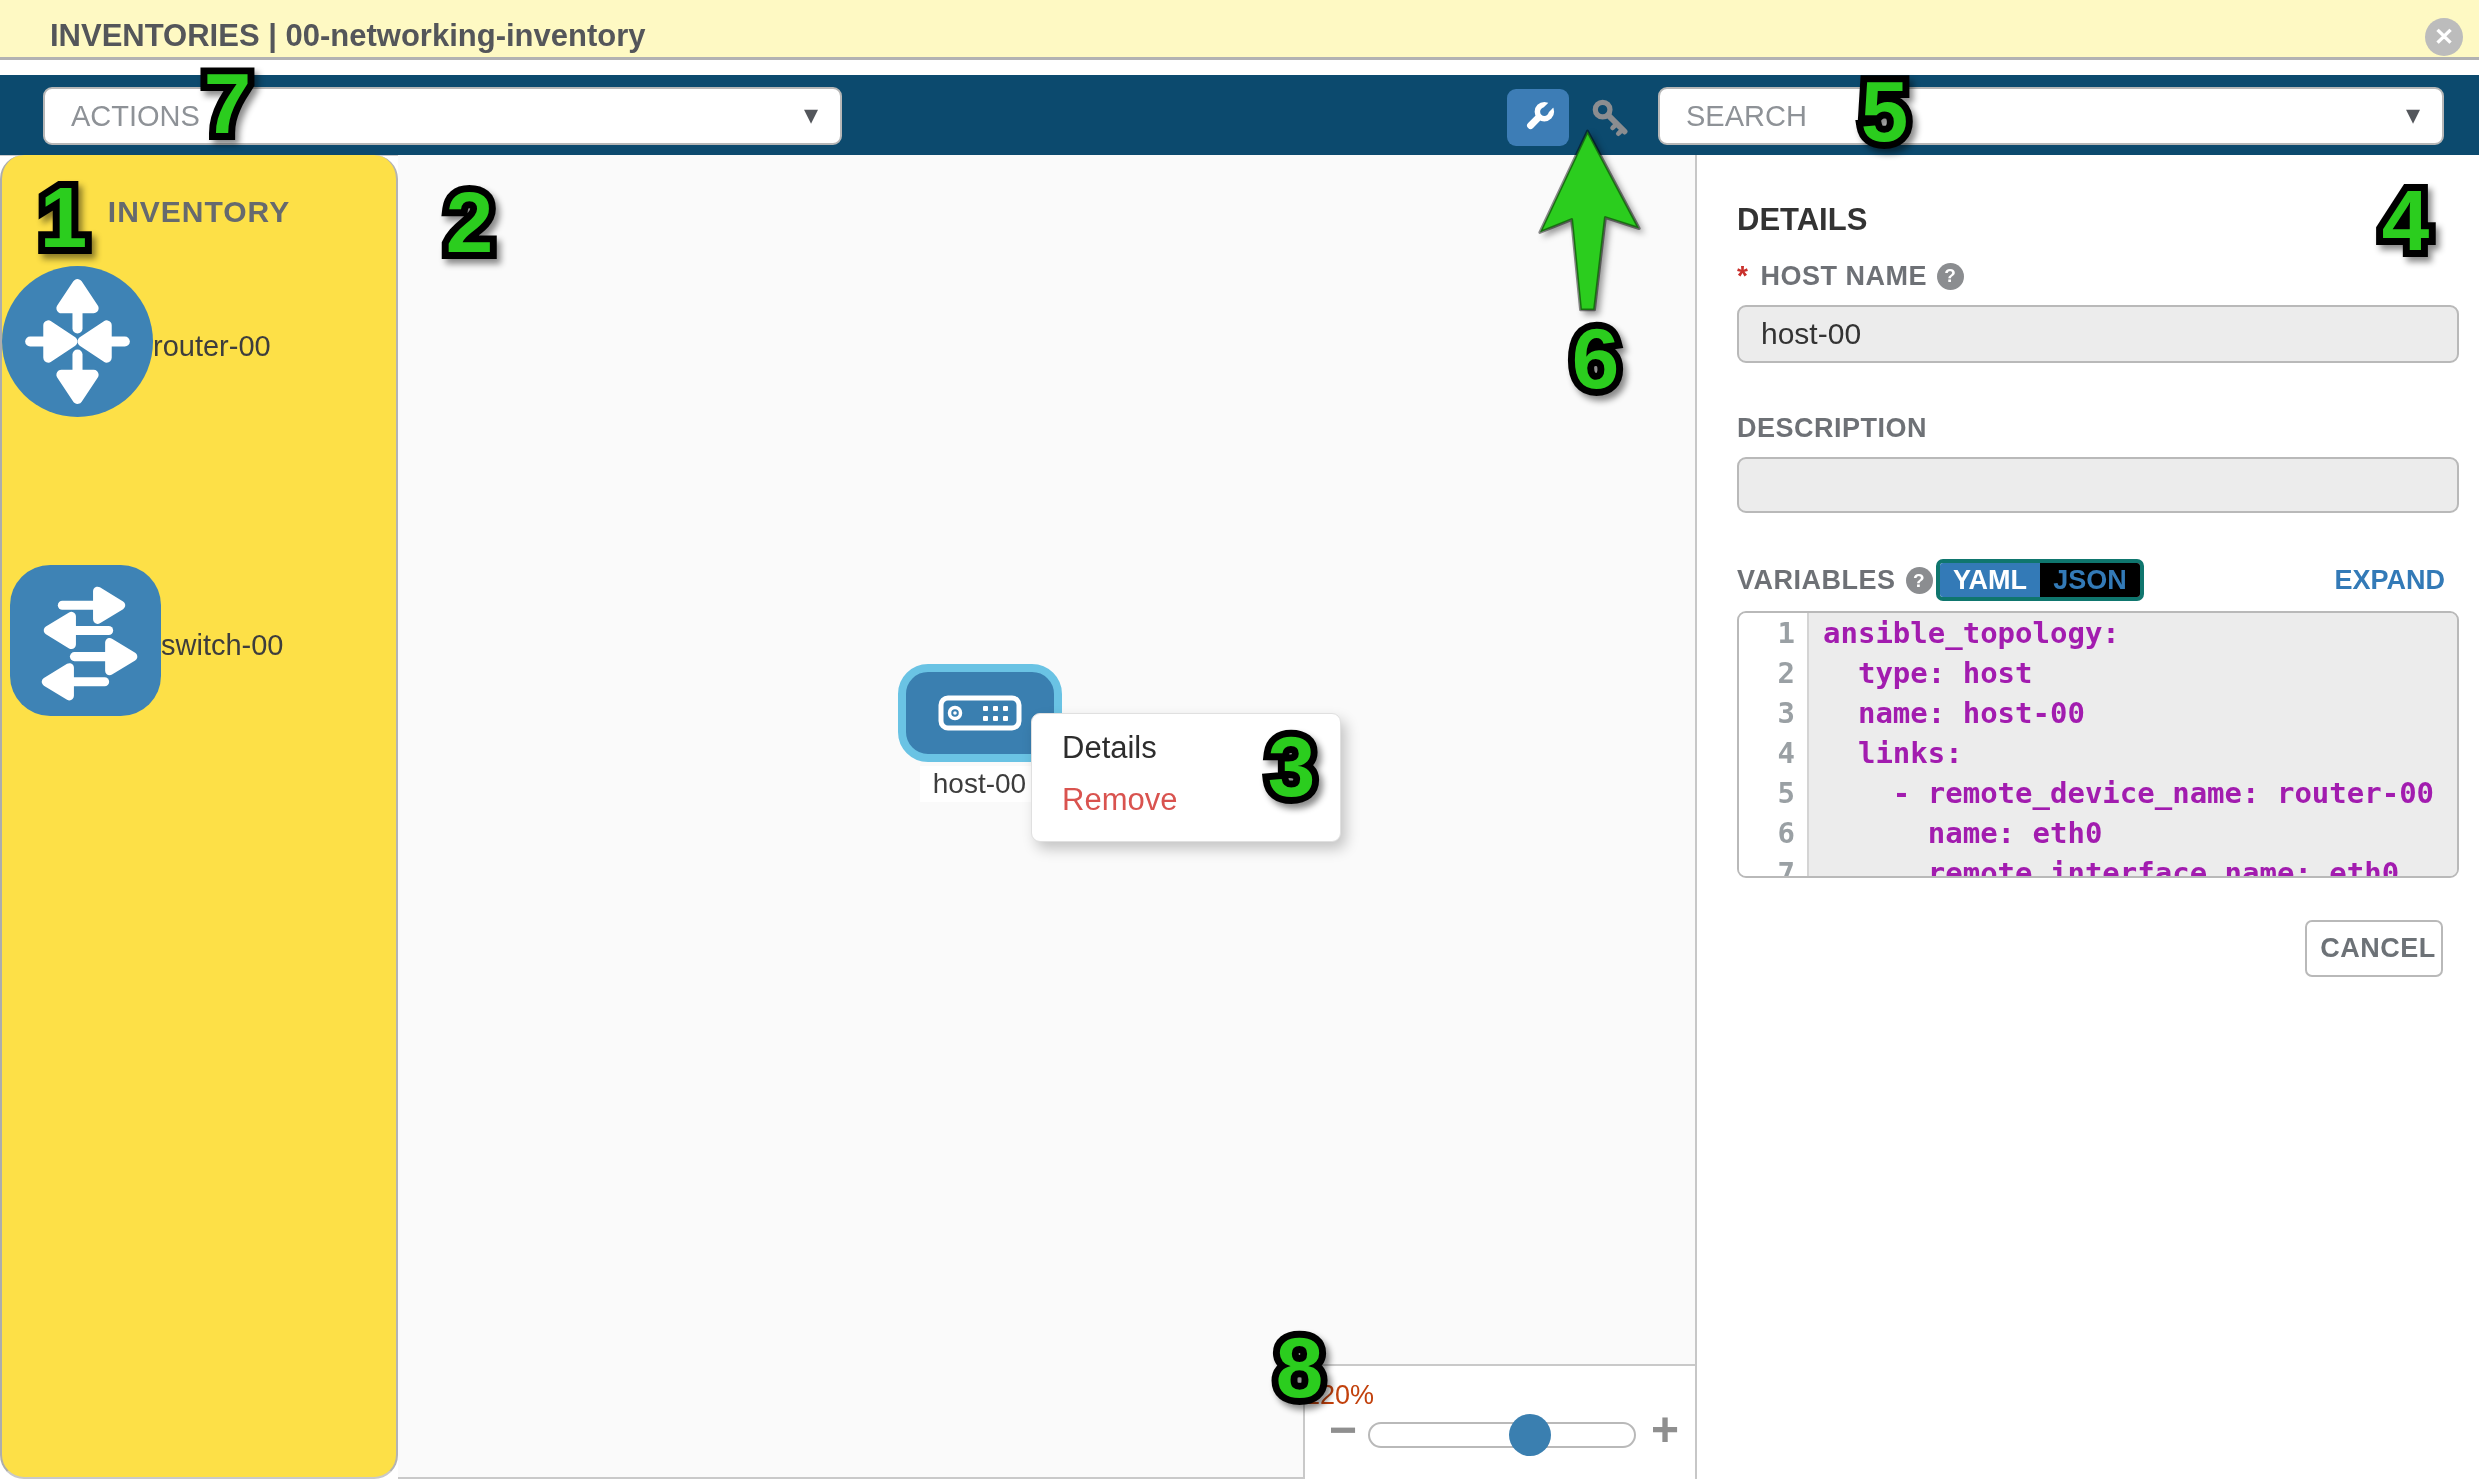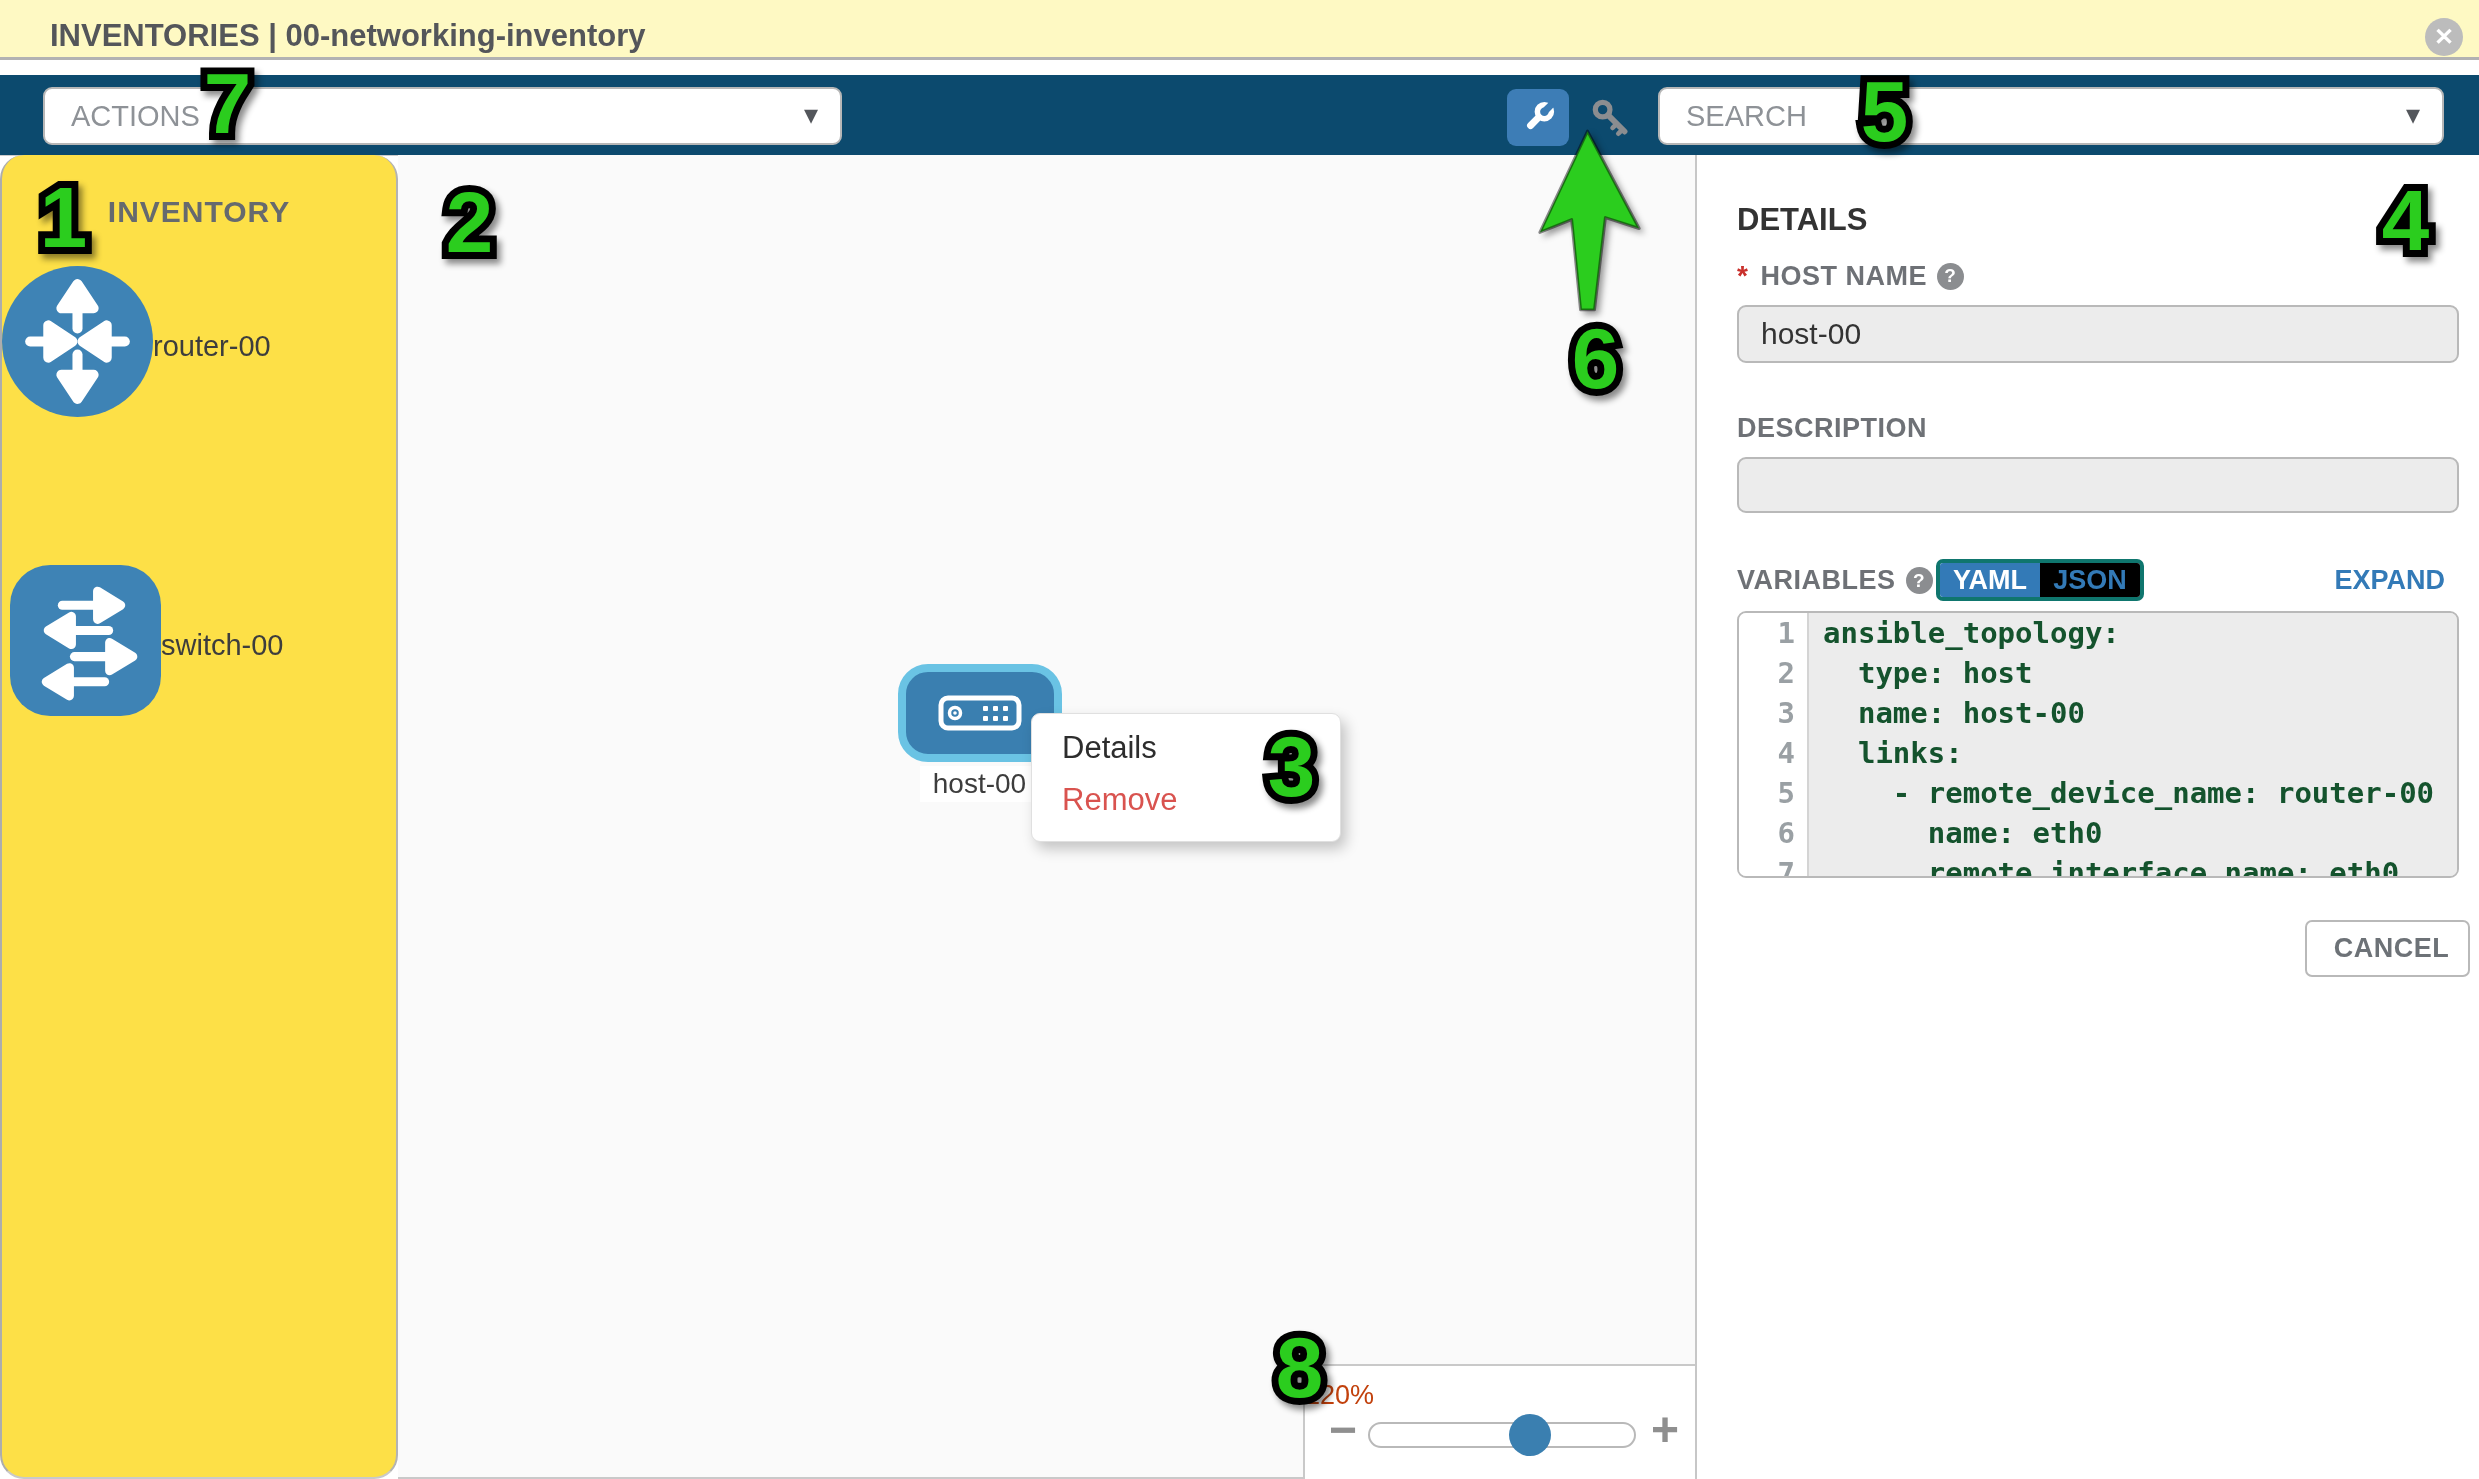--- a/index.html
+++ b/index.html
@@ -99,23 +99,23 @@
   .toggle button.on { background:#337ab7; color:#fff; }
   .expand-link { position:absolute; right:34px; top:6px; font-size:27px; font-weight:bold; color:#337ab7;
                  text-decoration:none; cursor:pointer; }
 
   .editor { position:absolute; left:40px; top:456px; width:722px; height:267px; border:2px solid #b9b9b9;
             border-radius:9px; overflow:hidden; background:#ececec; }
   .ed-row { display:flex; height:40px; line-height:40px; font-family:"DejaVu Sans Mono",monospace;
             font-size:29px; font-weight:bold; }
   .ed-row .ln { width:70px; background:#fff; color:#9aa0a4; text-align:right; padding-right:12px;
                 border-right:2px solid #d4d4d4; flex:none; }
-  .ed-row .code { flex:1; background:#ececec; color:#14532d; padding-left:14px; white-space:pre; }
-
-  .cancel-btn { position:absolute; left:608px; top:765px; width:165px; height:57px; background:#fff;
+  .ed-row .code { flex:1; background:#ececec; color:#a21caf; padding-left:14px; white-space:pre; }
+
+  .cancel-btn { position:absolute; left:608px; top:765px; width:138px; height:57px; background:#fff;
                 border:2px solid #b9b9b9; border-radius:7px; color:#6d7277; font-family:"Liberation Sans",sans-serif;
                 font-size:27px; font-weight:bold; letter-spacing:0.5px; cursor:pointer;padding-left:8px; }
 
   
   .anno { position:absolute; pointer-events:none; }
   .anno text { font-family:"Liberation Sans",sans-serif; font-weight:bold; font-size:86px;
                fill:#2bcd1e; stroke:#000; stroke-width:14px; paint-order:stroke;
                text-anchor:middle; dominant-baseline:central; }
 </style>
 </head>

